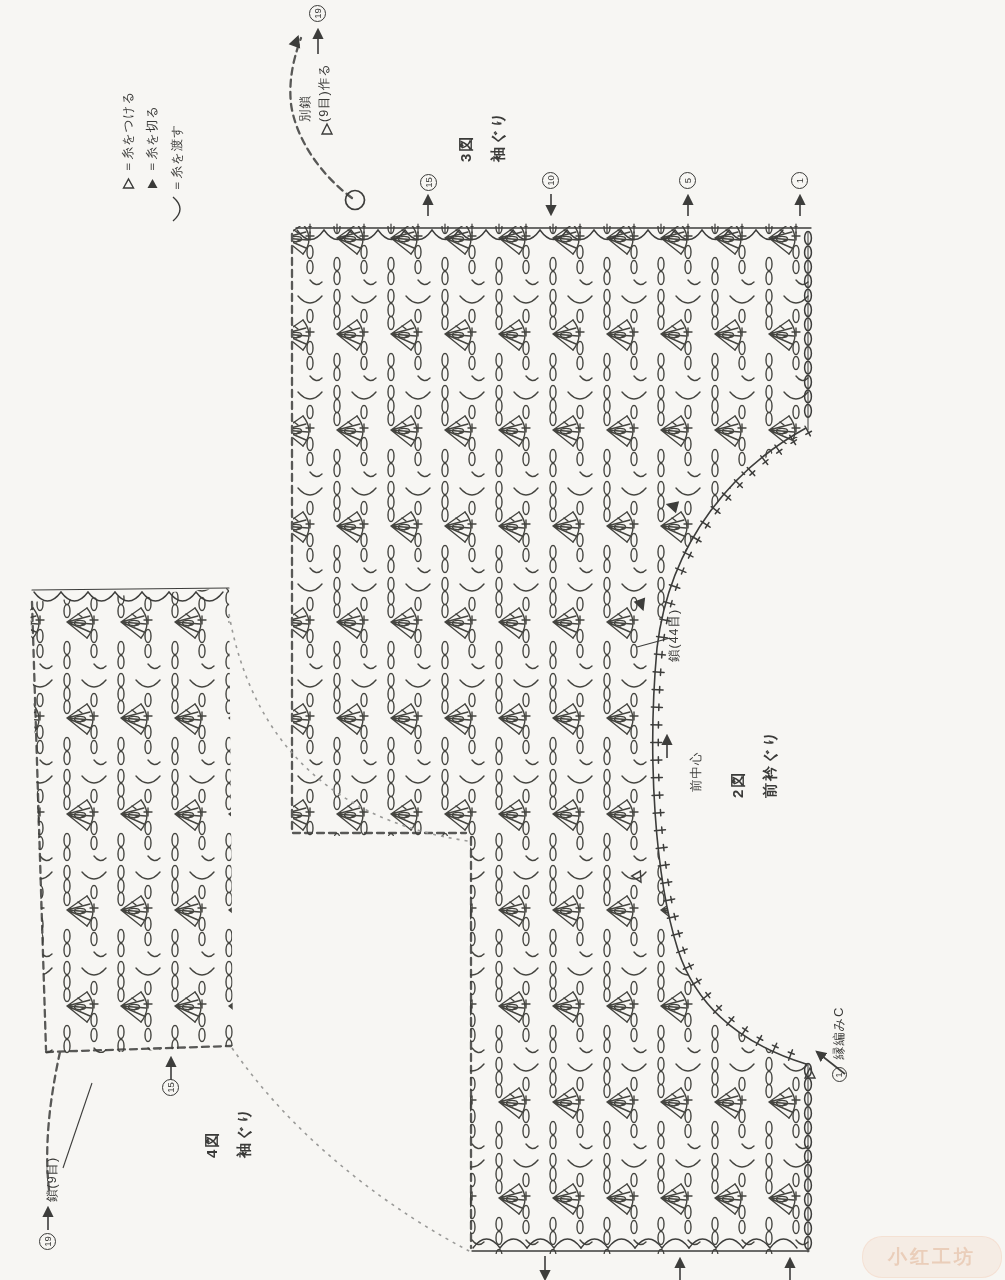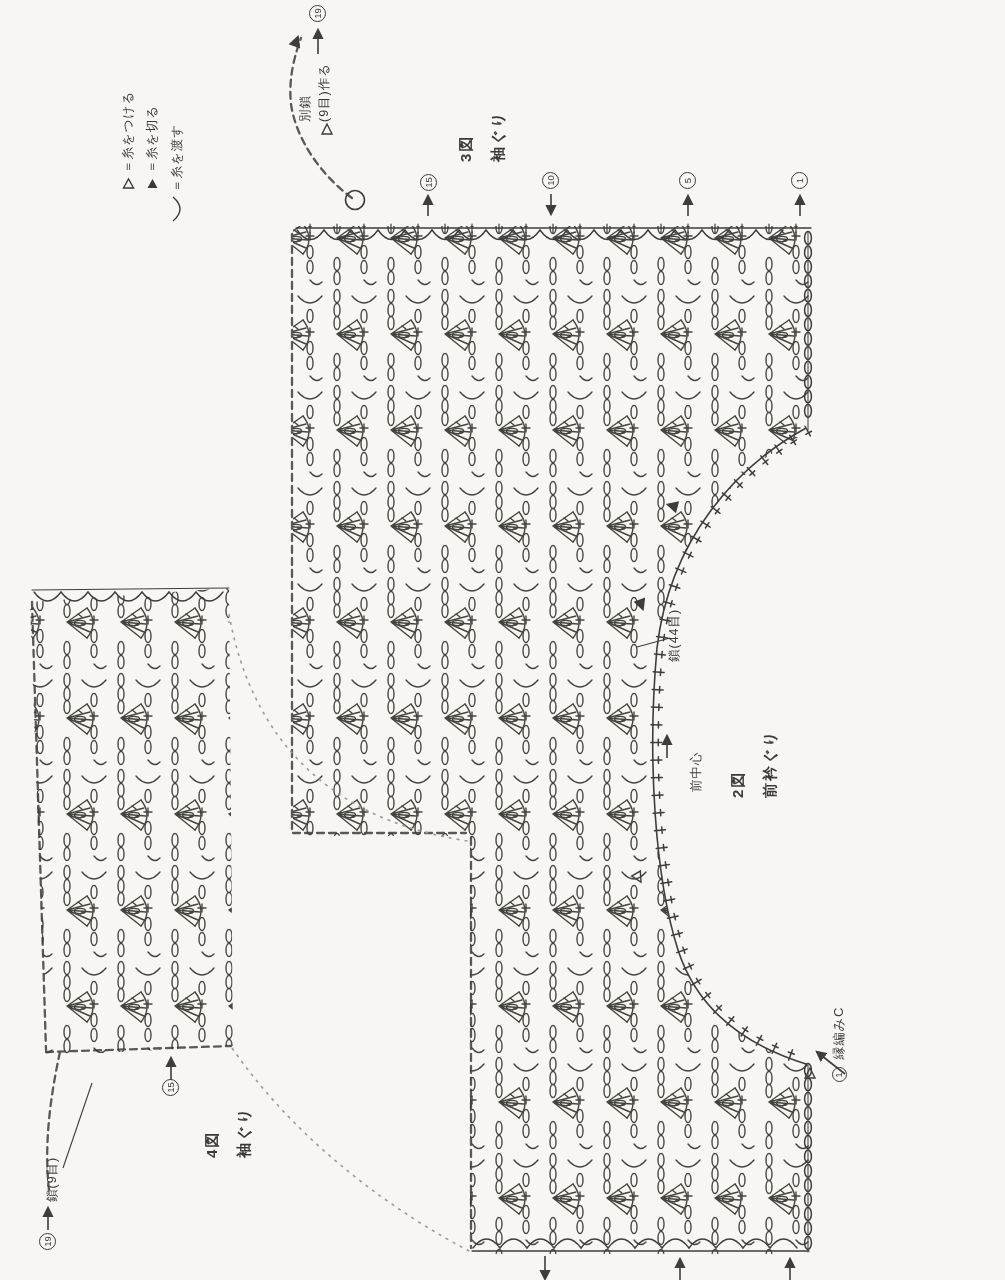--- a/index.html
+++ b/index.html
@@ -352,13 +352,14 @@
   </div>
 
   <span class="cnum" style="left:309px;top:5px">19</span>
   <span class="cnum" style="left:420px;top:174px">15</span>
   <span class="cnum" style="left:542px;top:172px">10</span>
   <span class="cnum" style="left:679px;top:172px">5</span>
   <span class="cnum" style="left:791px;top:172px">1</span>
   <span class="cnum" style="left:162px;top:1079px">15</span>
   <span class="cnum" style="left:39px;top:1233px">19</span>
 
+  <div id="watermark">小红工坊</div>
 </div>
 
 </body></html>

